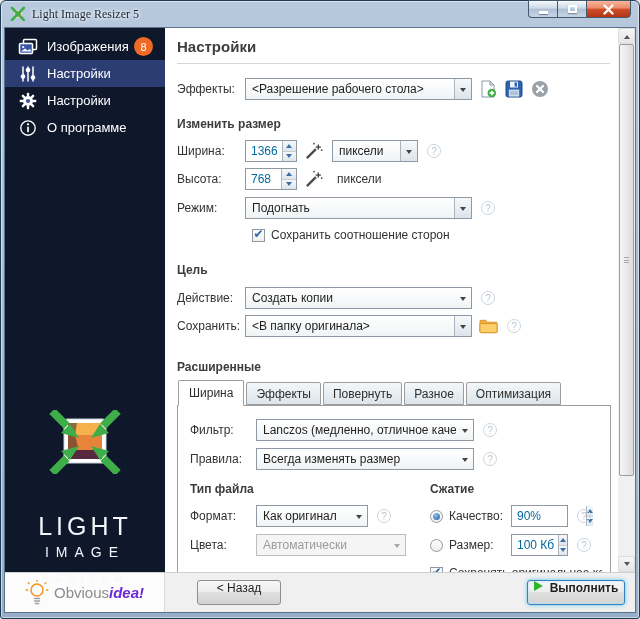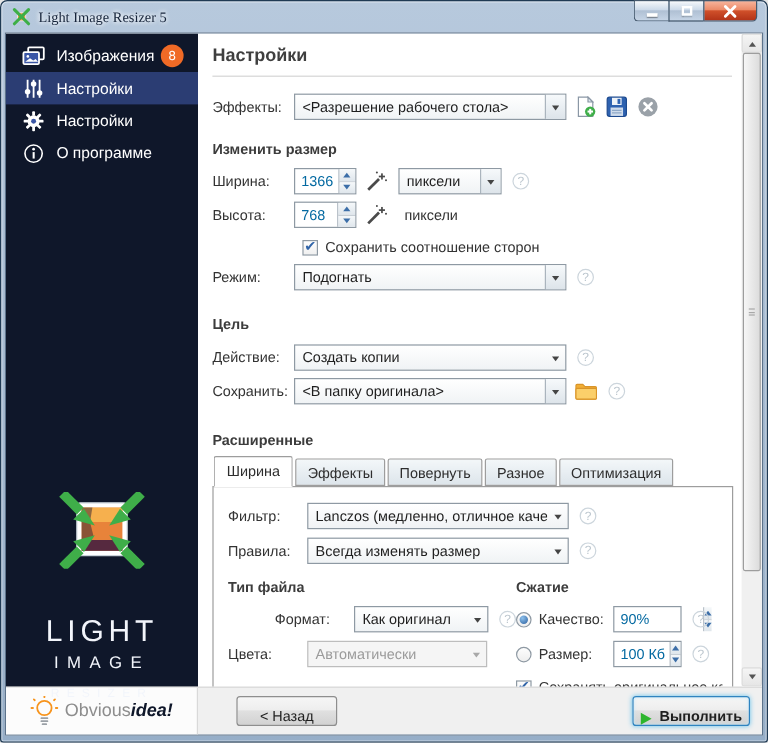--- a/index.html
+++ b/index.html
@@ -94,24 +94,24 @@
   .sb-thumb{position:absolute;left:1px;right:1px;top:16px;height:432px;border:1px solid #9d9d9d;border-radius:2px;
     background:linear-gradient(90deg,#f6f6f6,#dcdcdc);cursor:pointer;}
   .sb-grip{position:absolute;left:4px;right:4px;top:50%;margin-top:-3px;height:6px;
     border-top:1px solid #a8a8a8;border-bottom:1px solid #a8a8a8;}
   .sb-grip::after{content:"";display:block;margin-top:2px;border-top:1px solid #a8a8a8;}
   
   .footer{height:40px;display:flex;background:#f0f0f0;border-top:1px solid #cfcfcf;flex-shrink:0;}
   .brandbox{width:160px;background:#fcfcfc;border-right:1px solid #d9d9d9;display:flex;
     align-items:center;justify-content:center;gap:5px;flex-shrink:0;}
   .brandtext{font-size:15px;}
-  .brand-gray{color:#8d8d8d;} .brand-orange{color:#0f172a;font-weight:bold;font-style:italic;}
+  .brand-gray{color:#8d8d8d;} .brand-orange{color:#6d28d9;font-weight:bold;font-style:italic;}
   .footer-main{flex:1;display:flex;align-items:center;position:relative;}
   .btn{height:25px;border:1px solid #8e8e8e;border-radius:3px;font-size:12px;color:#1f1f1f;
-    display:flex;align-items:flex-end;justify-content:center;cursor:pointer;
+    display:flex;align-items:flex-start;justify-content:center;cursor:pointer;
     background:linear-gradient(#f6f6f6,#eee 45%,#e0e0e0 50%,#d2d2d2);}
   .btn.back{width:84px;margin-left:32px;}
   .btn.run{position:absolute;right:10px;width:98px;font-weight:bold;border:1px solid #2f84c0;
     box-shadow:0 0 4px #63c1ec, inset 0 0 3px #bfe8fb;}
   .play{width:0;height:0;border-left:9px solid #2db52d;border-top:5.5px solid transparent;
     border-bottom:5.5px solid transparent;margin-right:7px;}
 </style>
 </head>
 <body>
 
@@ -320,33 +320,33 @@
                 <g fill="#4a4a4a">
                     <rect x="14.3" y="2.6" width="1.5" height="5.4"></rect>
                     <rect x="12.3" y="4.6" width="5.4" height="1.5"></rect>
                     <circle cx="18.6" cy="8.6" r="0.9"></circle>
                     <circle cx="10.6" cy="1.8" r="0.9"></circle>
                   </g>
               </svg>
             </span>
             <span class="cblbl" style="margin-left:14px;">пиксели</span>
           </div>
-          <div class="row" style="margin-top:9px;margin-left:75px;">
-            <span class="cb checked"></span>
-            <span class="cblbl">Сохранить соотношение сторон</span>
-          </div>
           <div class="row" style="margin-top:7px;">
             <span class="lbl">Режим:</span>
             <div class="combo" style="width:227px;">
               <span class="cval">Подогнать</span>
               <span class="cbtn">
                   <span class="arrdn"></span>
                 </span>
             </div>
             <span class="help"></span>
+          </div>
+          <div class="row" style="margin-top:9px;margin-left:75px;">
+            <span class="cb checked"></span>
+            <span class="cblbl">Сохранить соотношение сторон</span>
           </div>
 
           <div class="sect" style="margin-top:21px;">Цель</div>
           <div class="row" style="margin-top:10px;">
             <span class="lbl">Действие:</span>
             <div class="combo flat" style="width:227px;">
               <span class="cval">Создать копии</span>
               <span class="cbtn">
                   <span class="arrdn"></span>
                 </span>
@@ -397,21 +397,21 @@
                     <span class="arrdn"></span>
                   </span>
               </div>
               <span class="help"></span>
             </div>
 
             <div class="cols">
 
               <div class="col-left">
                 <div class="sect">Тип файла</div>
-                <div class="row" style="margin-top:9px;justify-content:flex-end;">
+                <div class="row" style="margin-top:9px;">
                   <span class="plbl">Формат:</span>
                   <div class="combo flat" style="width:112px;">
                     <span class="cval">Как оригинал</span>
                     <span class="cbtn">
                         <span class="arrdn"></span>
                       </span>
                   </div>
                   <span class="help"></span>
                 </div>
                 <div class="row" style="margin-top:7px;">

